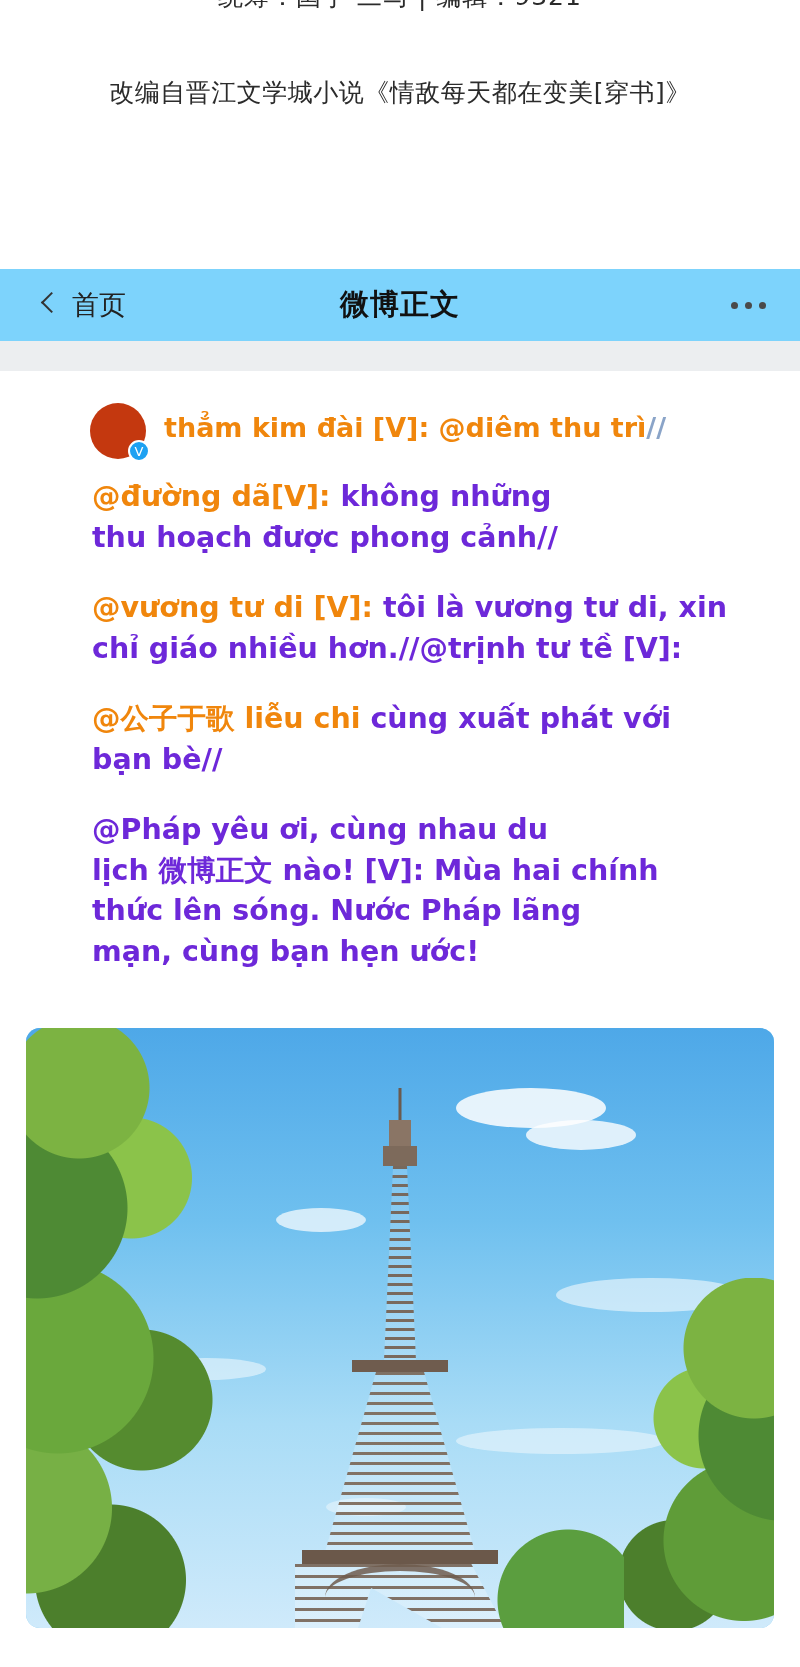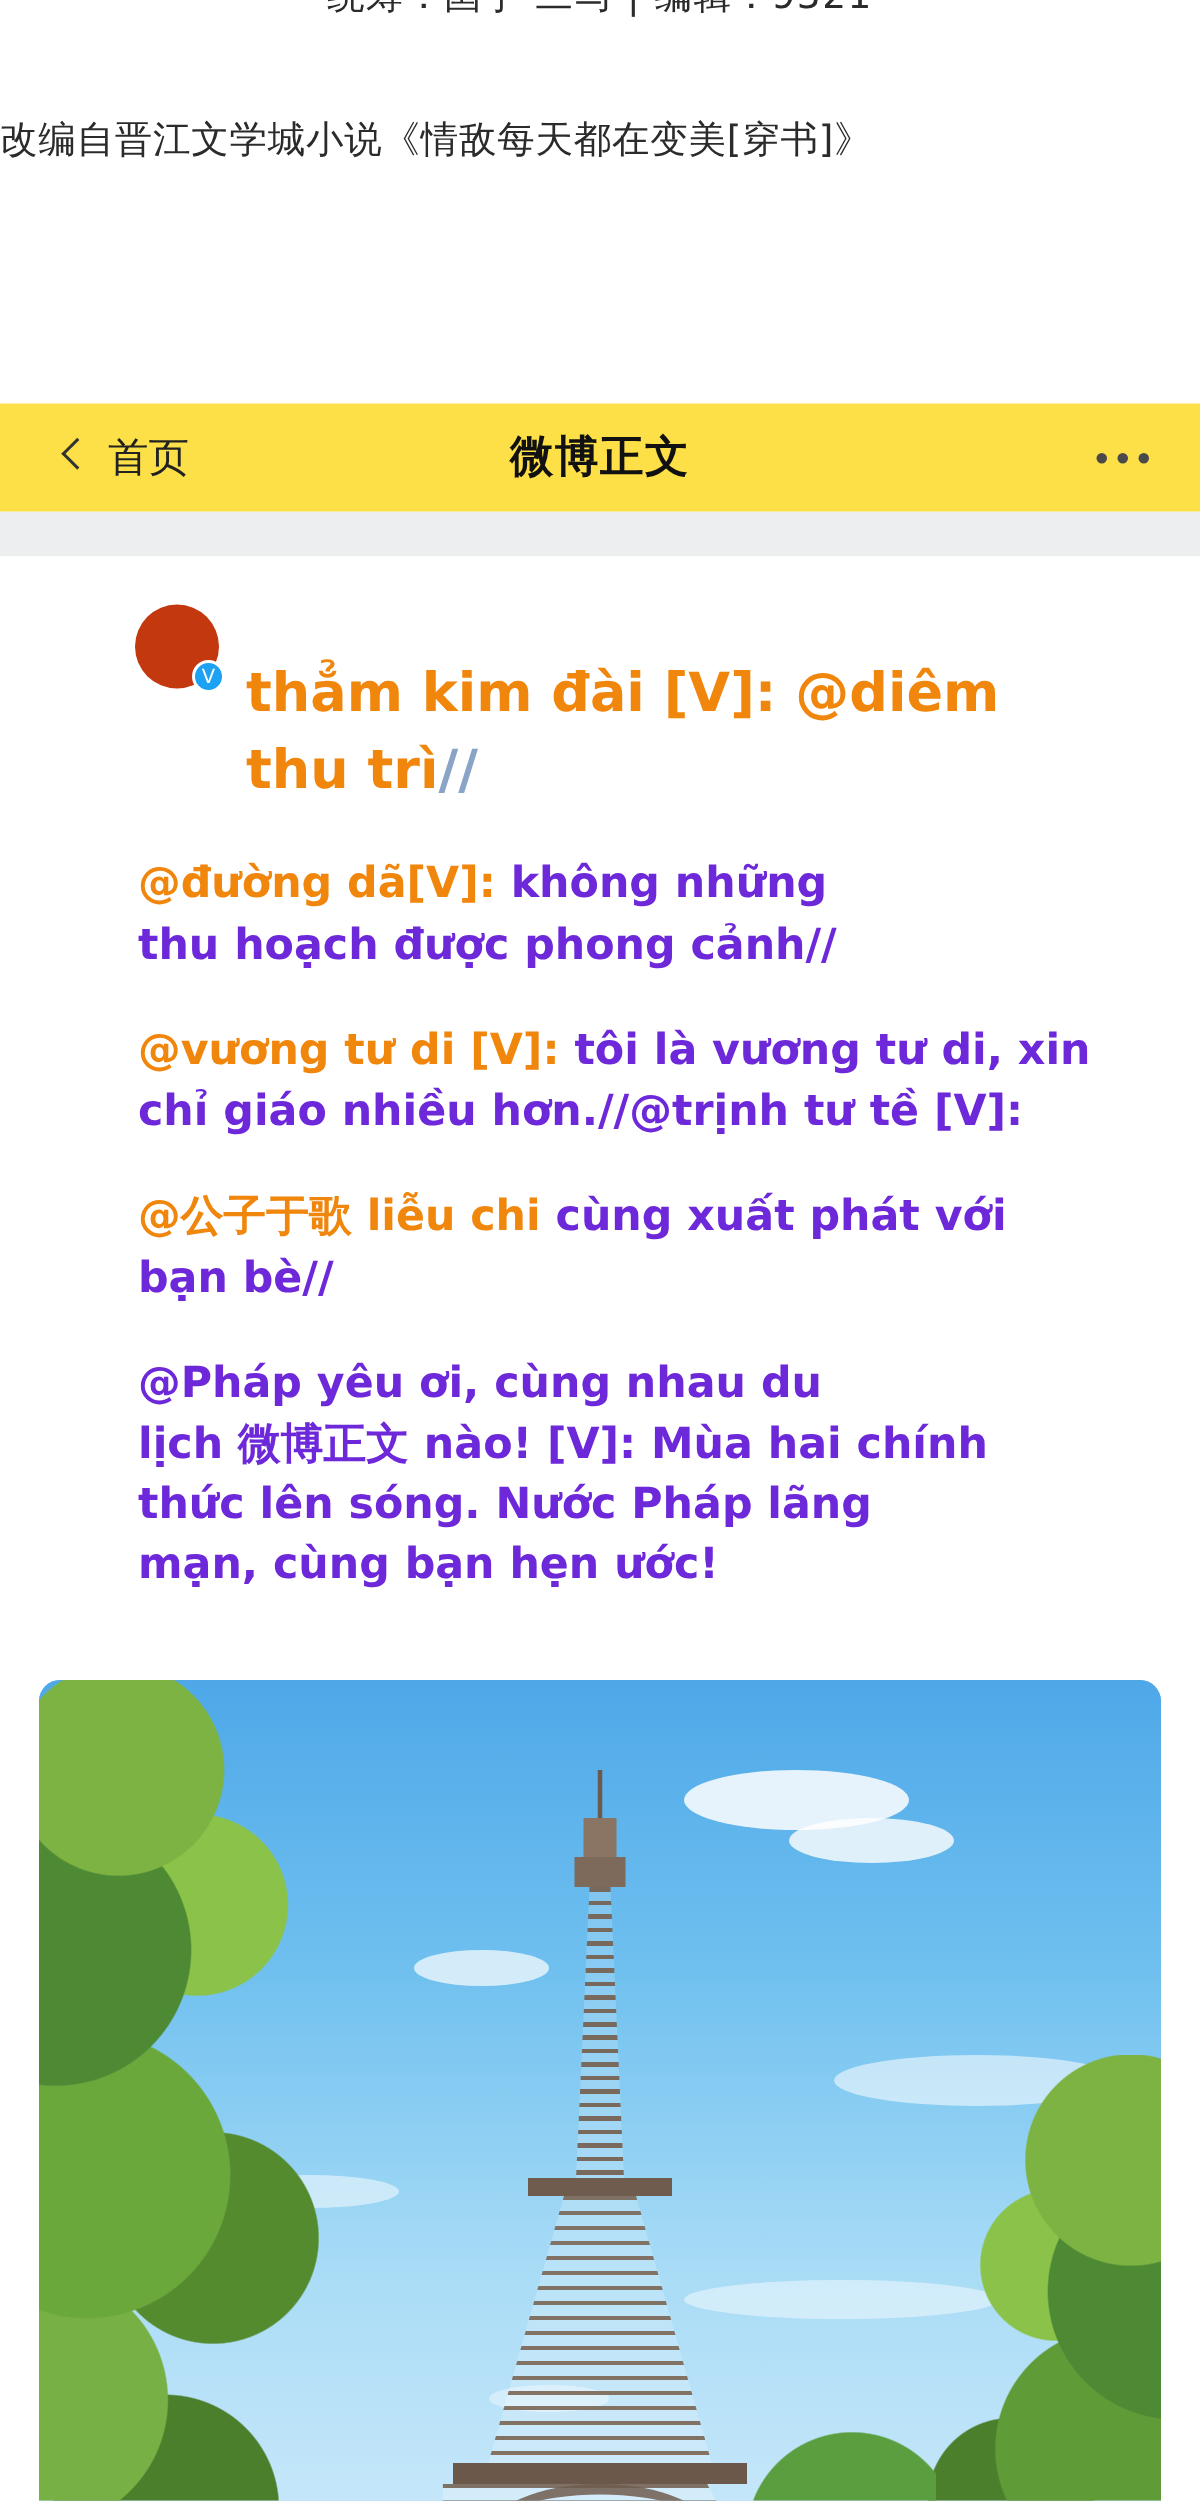--- a/index.html
+++ b/index.html
@@ -32,20 +32,21 @@
     top: -20px;
     left: 0;
     width: 100%;
     text-align: center;
     font-size: 25px;
     color: #2b2b2b;
     letter-spacing: 1px;
     font-family: "DejaVu Sans", sans-serif;
   }
   .credits-main {
+    text-align: center;
     color: #2b2b2b;
     font-family: "DejaVu Sans", sans-serif;
   }
   .credits-main .l1 {
     font-size: 25px;
     margin-top: 58px;
     letter-spacing: 0.5px;
   }
   .credits-main .l2 {
     font-size: 25px;
@@ -58,21 +59,21 @@
     background: #ffffff;
   }
 
   
   .navbar {
     height: 72px;
     display: flex;
     align-items: center;
     justify-content: space-between;
     padding: 0 34px 0 38px;
-    background: #fde047;
+    background: #7dd3fc;
   }
   .nav-left {
     display: flex;
     align-items: center;
     gap: 12px;
     cursor: pointer;
   }
   .chev {
     width: 22px;
     height: 22px;
@@ -173,22 +174,21 @@
   .post-text {
     padding: 0 60px 0 92px;
     font-family: "DejaVu Sans", sans-serif;
     font-size: 28.5px;
     line-height: 1.42;
     color: #111;
     font-weight: 600;
   }
   .first-line {
     padding-left: 72px;
-    margin-top: 28px;
-    font-size: 36px;
+    font-size: 27px;
     font-weight: 700;
   }
   .para {
     margin-top: 30px;
   }
   .mention {
     color: #f0860c;
     font-weight: 700;
   }
   .plain {

